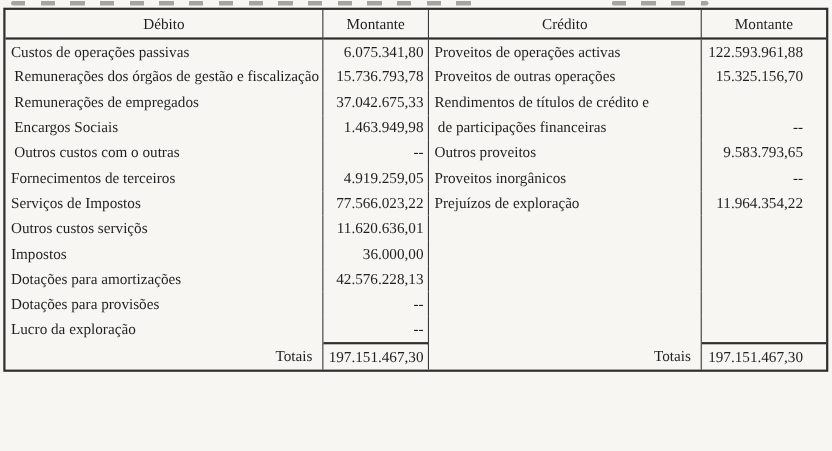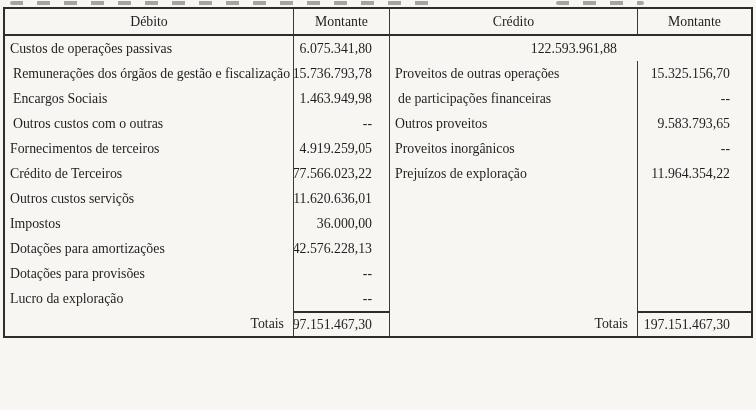--- a/index.html
+++ b/index.html
@@ -45,21 +45,21 @@
   }
   .col1, .col2, .col3 { border-right: 1px solid #3a3a3a; }
 
   .header-row .cell {
     justify-content: center;
     border-bottom: 2px solid #2e2d2b;
   }
 
   .c-label { justify-content: flex-start; padding-left: 5px; }
   .c-label.indent { padding-left: 8px; }
-  .c-amount { justify-content: flex-end; padding-right: 17px; }
+  .c-amount { justify-content: flex-end; padding-right: 4px; }
   .col4.c-amount { padding-right: 21px; }
 
   .totals-row .c-label { justify-content: flex-end; padding-right: 9px; }
   .totals-row .c-amount { border-top: 2px solid #2e2d2b; }
 </style>
 </head>
 <body>
 
 <div class="page">
 
@@ -72,48 +72,55 @@
       <div class="cell col1">Débito</div>
       <div class="cell col2">Montante</div>
       <div class="cell col3">Crédito</div>
       <div class="cell col4">Montante</div>
     </div>
 
     <div class="tbody" id="tbody">
         <div class="row body-row">
     <div class="cell col1 c-label">Custos de operações passivas</div>
     <div class="cell col2 c-amount">6.075.341,80</div>
+    <div class="cell col3 c-label">Proveitos de operações activas</div>
     <div class="cell col4 c-amount">122.593.961,88</div>
   </div>
         <div class="row body-row">
     <div class="cell col1 c-label indent">Remunerações dos órgãos de gestão e fiscalização</div>
     <div class="cell col2 c-amount">15.736.793,78</div>
     <div class="cell col3 c-label">Proveitos de outras operações</div>
     <div class="cell col4 c-amount">15.325.156,70</div>
+  </div>
+        <div class="row body-row">
+    <div class="cell col1 c-label indent">Remunerações de empregados</div>
+    <div class="cell col2 c-amount">37.042.675,33</div>
+    <div class="cell col3 c-label">Rendimentos de títulos de crédito e</div>
+    <div class="cell col4 c-amount"></div>
   </div>
         <div class="row body-row">
     <div class="cell col1 c-label indent">Encargos Sociais</div>
     <div class="cell col2 c-amount">1.463.949,98</div>
     <div class="cell col3 c-label indent">de participações financeiras</div>
     <div class="cell col4 c-amount">--</div>
   </div>
         <div class="row body-row">
     <div class="cell col1 c-label indent">Outros custos com o outras</div>
     <div class="cell col2 c-amount">--</div>
     <div class="cell col3 c-label">Outros proveitos</div>
     <div class="cell col4 c-amount">9.583.793,65</div>
   </div>
         <div class="row body-row">
     <div class="cell col1 c-label">Fornecimentos de terceiros</div>
     <div class="cell col2 c-amount">4.919.259,05</div>
     <div class="cell col3 c-label">Proveitos inorgânicos</div>
     <div class="cell col4 c-amount">--</div>
   </div>
         <div class="row body-row">
-    <div class="cell col1 c-label">Crédito de Terceiros</div>
+    <div class="cell col1 c-label">Serviços de Impostos</div>
     <div class="cell col2 c-amount">77.566.023,22</div>
     <div class="cell col3 c-label">Prejuízos de exploração</div>
     <div class="cell col4 c-amount">11.964.354,22</div>
   </div>
         <div class="row body-row">
     <div class="cell col1 c-label">Outros custos serviçõs</div>
     <div class="cell col2 c-amount">11.620.636,01</div>
     <div class="cell col3 c-label"></div>
     <div class="cell col4 c-amount"></div>
   </div>

